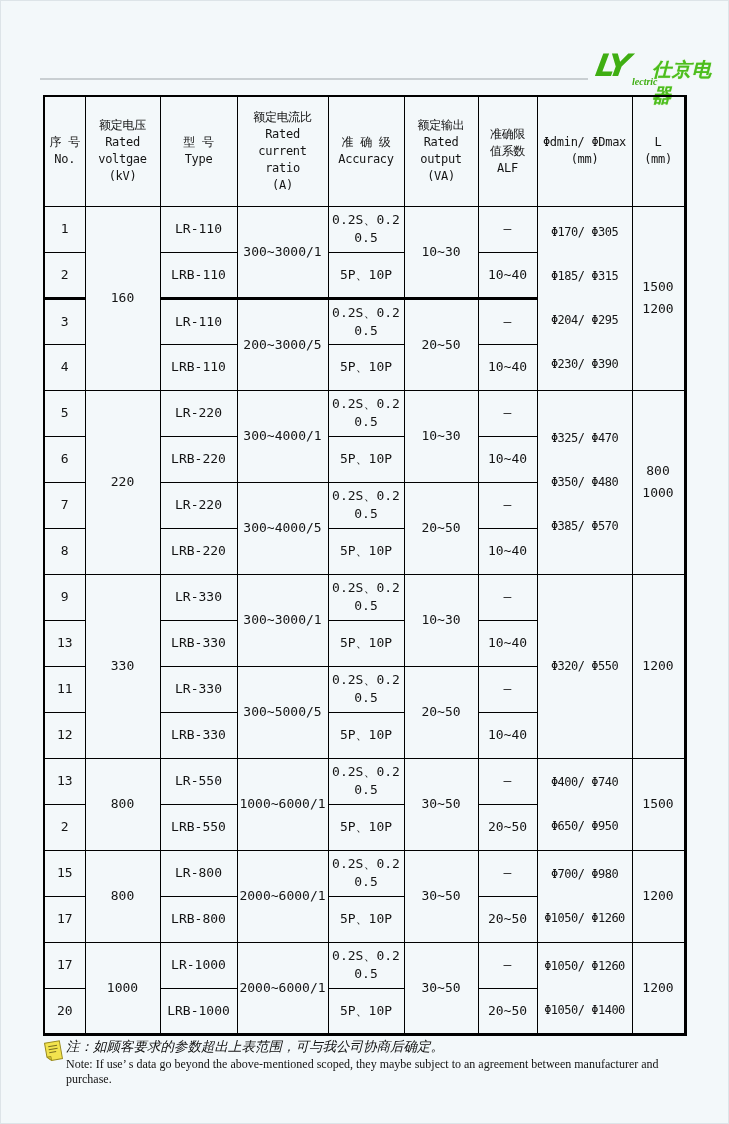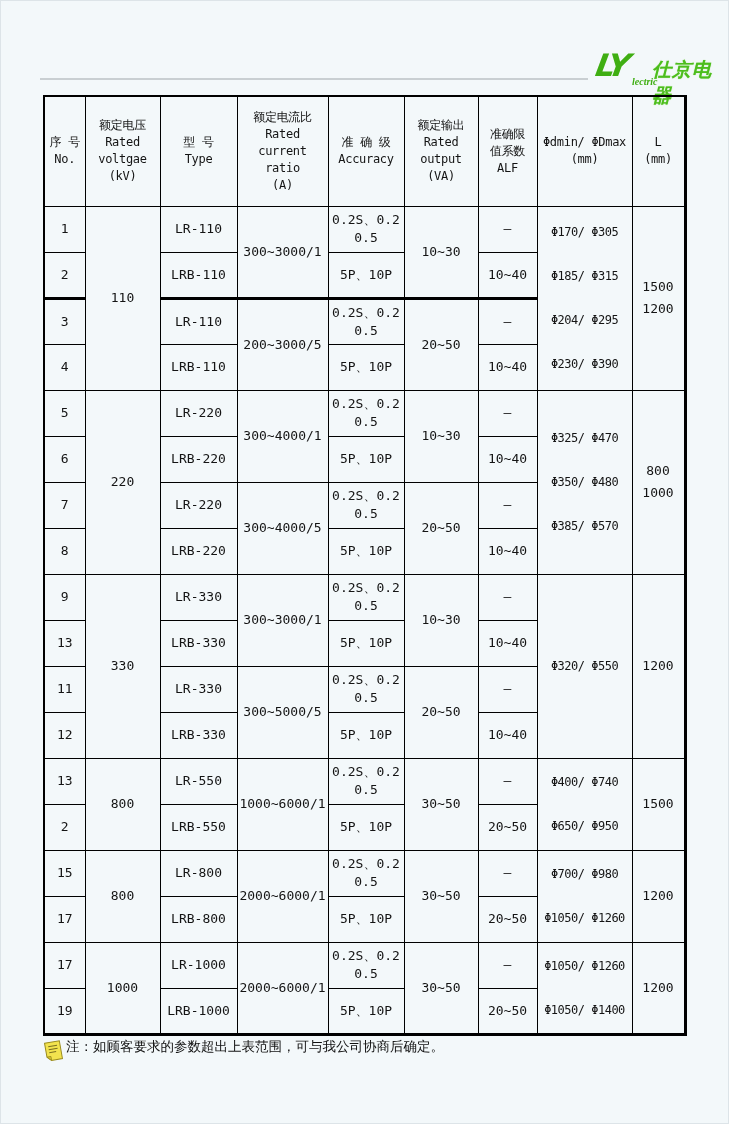--- a/index.html
+++ b/index.html
@@ -55,21 +55,21 @@
   .spec td.c-dims { font-size:12px; line-height:44px; letter-spacing:-0.5px;margin-top:21px; }
   .spec td.c-len  { line-height:22px;margin-top:40px; }
   .spec tr.heavy-sep td { border-top:3px solid #000; }
 
   
   .note { position:absolute; top:1037px; left:40px; width:660px; }
   .note-icon { position:absolute; left:2px; top:2px; width:22px; height:24px; }
   .note-cn {
     margin-left:26px;
     font-family:"DejaVu Sans","Liberation Sans",sans-serif;
-    font-size:13.5px; line-height:18px; color:#111;
+    font-size:13.5px; line-height:18px; color:#111;font-style:italic;
   }
   .note-en {
     margin-left:26px; margin-top:2px;
     font-family:"Liberation Serif","DejaVu Serif",serif;
     font-size:12px; line-height:15px; color:#111;
   }
 </style>
 </head>
 <body>
 
@@ -119,21 +119,21 @@
 值系数
 ALF</th>
     <th>Φdmin/ ΦDmax
 (mm)</th>
     <th>L
 (mm)</th>
   </tr>
 
   <tr>
     <td>1</td>
-    <td rowspan="4">110</td>
+    <td rowspan="4">160</td>
     <td>LR-110</td>
     <td rowspan="2">300~3000/1</td>
     <td>0.2S、0.2
 0.5</td>
     <td rowspan="2">10~30</td>
     <td>—</td>
     <td rowspan="4" class="c-dims">Φ170/ Φ305
 Φ185/ Φ315
 Φ204/ Φ295
 Φ230/ Φ390</td>
@@ -280,32 +280,33 @@
     <td rowspan="2">2000~6000/1</td>
     <td>0.2S、0.2
 0.5</td>
     <td rowspan="2">30~50</td>
     <td>—</td>
     <td rowspan="2" class="c-dims">Φ1050/ Φ1260
 Φ1050/ Φ1400</td>
     <td rowspan="2" class="c-len">1200</td>
   </tr>
   <tr>
-    <td>19</td>
+    <td>20</td>
     <td>LRB-1000</td>
     <td>5P、10P</td>
     <td>20~50</td>
   </tr>
 </tbody>
   </table>
 
 <div class="note">
   <svg class="note-icon" viewBox="0 0 22 24">
     <g transform="rotate(-10 11 12)">
       <path d="M4 3 L19 3 L19 21 L8 21 L4 17 Z" fill="#f2e34e" stroke="#9a8b1e" stroke-width="1"></path>
       <path d="M4 17 L8 17 L8 21 Z" fill="#d9c92e" stroke="#9a8b1e" stroke-width="0.8"></path>
       <line x1="7" y1="7" x2="16" y2="7" stroke="#7a6f20" stroke-width="1"></line>
       <line x1="7" y1="10" x2="16" y2="10" stroke="#7a6f20" stroke-width="1"></line>
       <line x1="7" y1="13" x2="14" y2="13" stroke="#7a6f20" stroke-width="1"></line>
     </g>
   </svg>
   <div class="note-cn">注：如顾客要求的参数超出上表范围，可与我公司协商后确定。</div>
+  <div class="note-en">Note: If use’ s data go beyond the above-mentioned scoped, they maybe subject to an agreement between manufacturer and purchase.</div>
 </div>
 
 </body></html>

